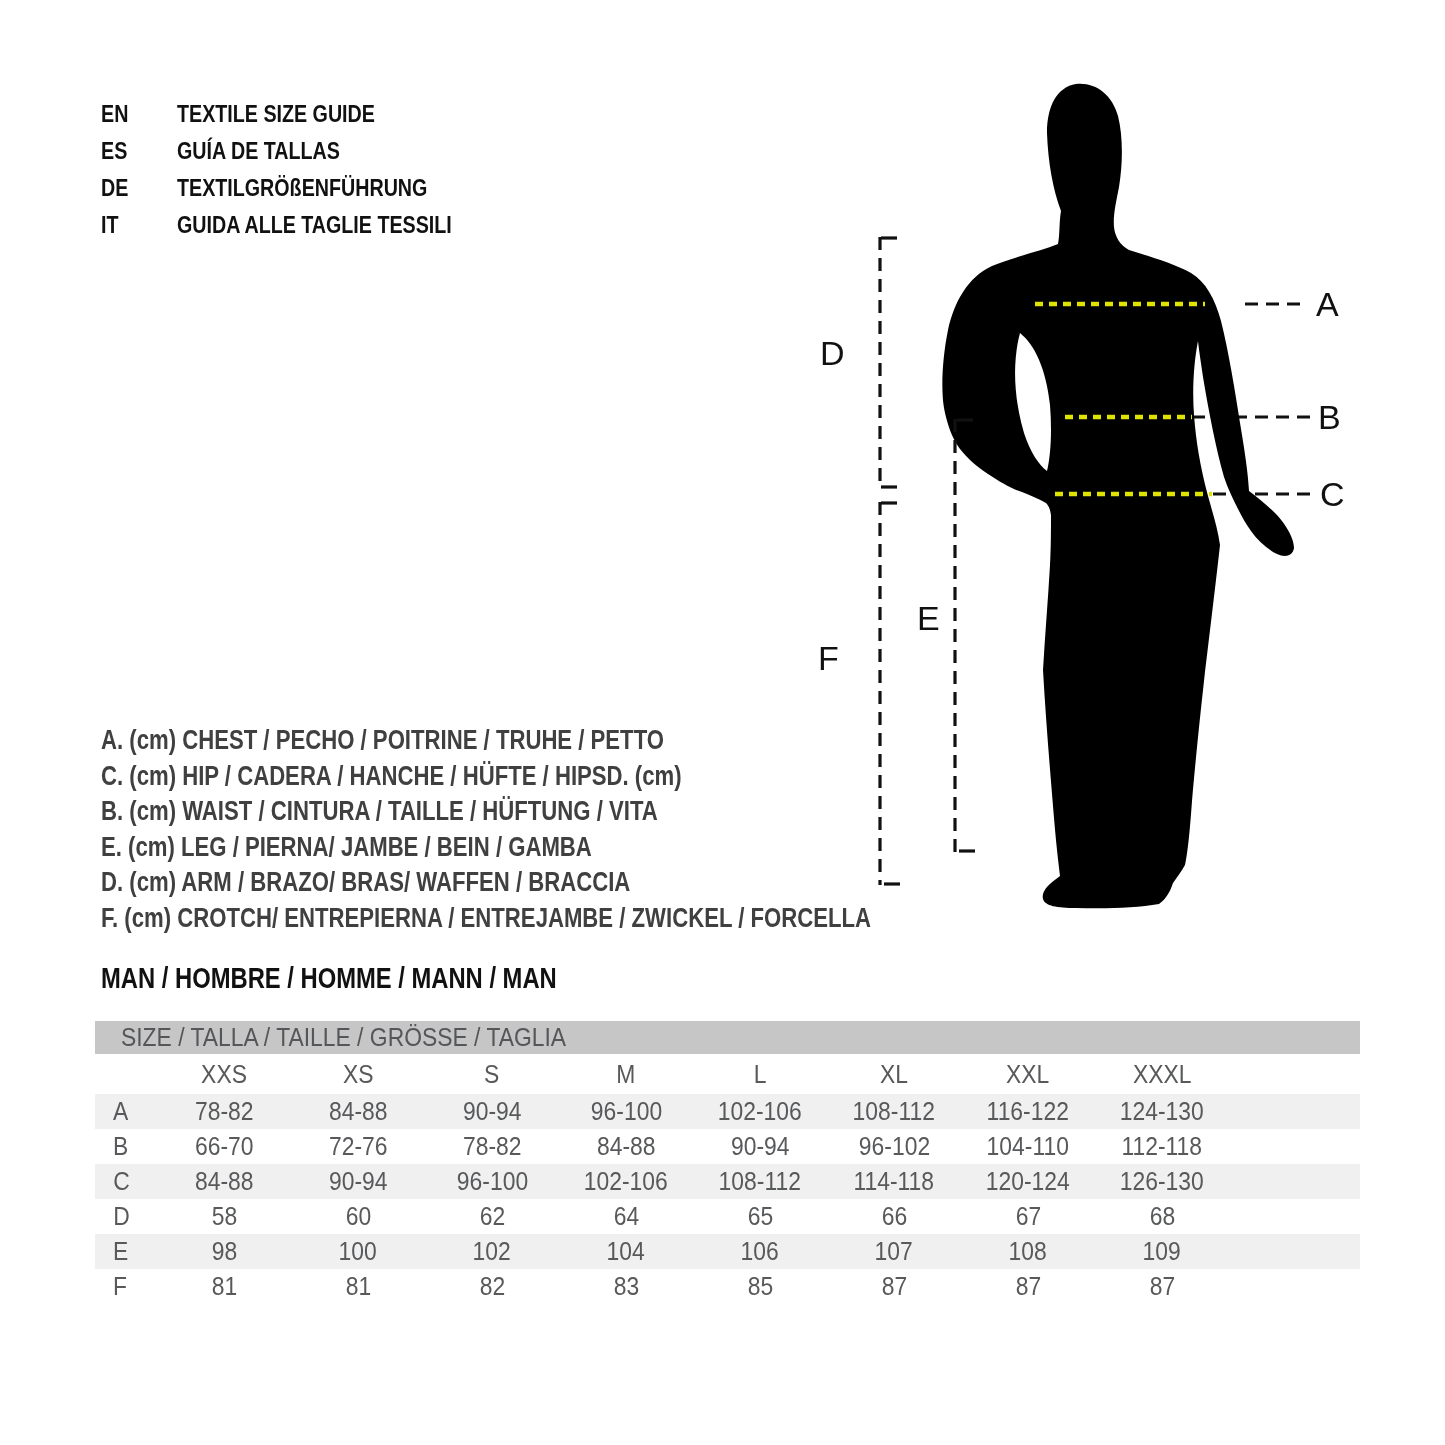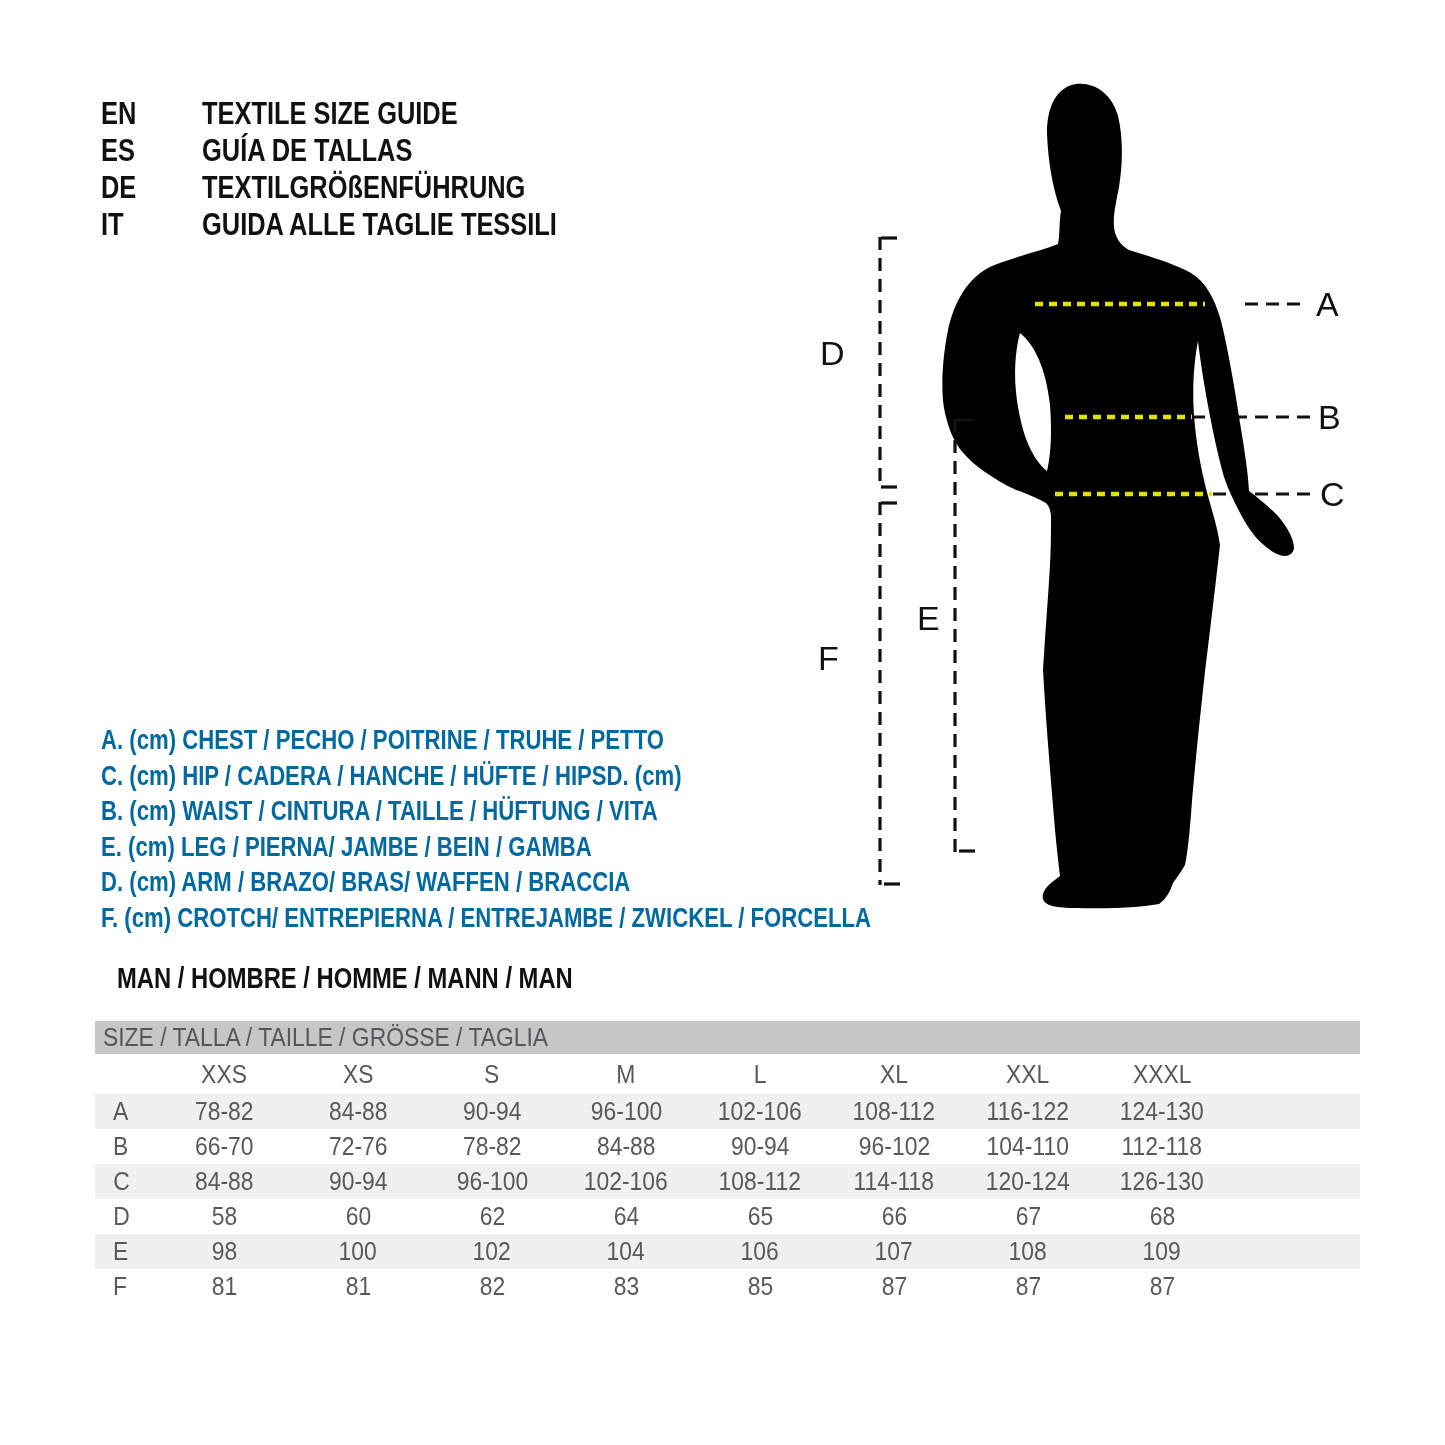--- a/index.html
+++ b/index.html
@@ -5,34 +5,34 @@
   html,body{margin:0;padding:0;}
   body{width:1445px;height:1445px;background:#ffffff;font-family:"Liberation Sans",sans-serif;}
   .canvas{position:relative;width:1445px;height:1445px;background:#fff;overflow:hidden;}
 
   
   .cxl{display:inline-block;transform:scaleX(.82);transform-origin:0 50%;white-space:nowrap;}
   .cxl88{display:inline-block;transform:scaleX(.88);transform-origin:0 50%;white-space:nowrap;}
   .cxc{display:inline-block;transform:scaleX(.88);transform-origin:50% 50%;white-space:nowrap;}
 
   .lang-block{position:absolute;left:101px;top:95px;color:#111;}
-  .lang-row{display:flex;align-items:center;height:37px;font-size:31px;font-weight:700;gap:25px;}
+  .lang-row{display:flex;align-items:center;height:37px;font-size:24px;font-weight:700;}
   .lang-code{width:76px;flex:0 0 76px;}
 
   .figure-wrap{position:absolute;left:770px;top:55px;width:640px;height:915px;}
 
-  .legend{position:absolute;left:101px;top:723px;color:#0369a1;}
+  .legend{position:absolute;left:101px;top:723px;color:#404040;}
   .legend-row{display:flex;align-items:center;height:35.5px;font-size:27px;font-weight:700;}
 
   .category{position:absolute;left:101px;top:960px;height:36px;display:flex;align-items:center;
-            font-size:29px;font-weight:700;color:#111;margin-left:16px;}
+            font-size:29px;font-weight:700;color:#111;}
 
   .size-table{position:absolute;left:95px;top:1021px;width:1265px;color:#58595b;}
   .table-title{height:33px;background:#c6c6c6;display:flex;align-items:center;
-               padding-left:8px;font-size:26px;color:#55565a;}
+               padding-left:26px;font-size:26px;color:#55565a;}
   .trow{display:flex;align-items:center;height:35px;font-size:26px;}
   .trow.head{height:40px;justify-content:center;}
   .trow.alt{background:#f0f0f0;}
   .lblcell{width:62px;flex:0 0 62px;padding-left:17px;box-sizing:border-box;}
   .cell{width:134px;flex:0 0 134px;text-align:center;}
   .filler{flex:1 1 auto;}
 
   svg text{font-family:"Liberation Sans",sans-serif;fill:#111;font-size:34px;}
 </style>
 </head>

